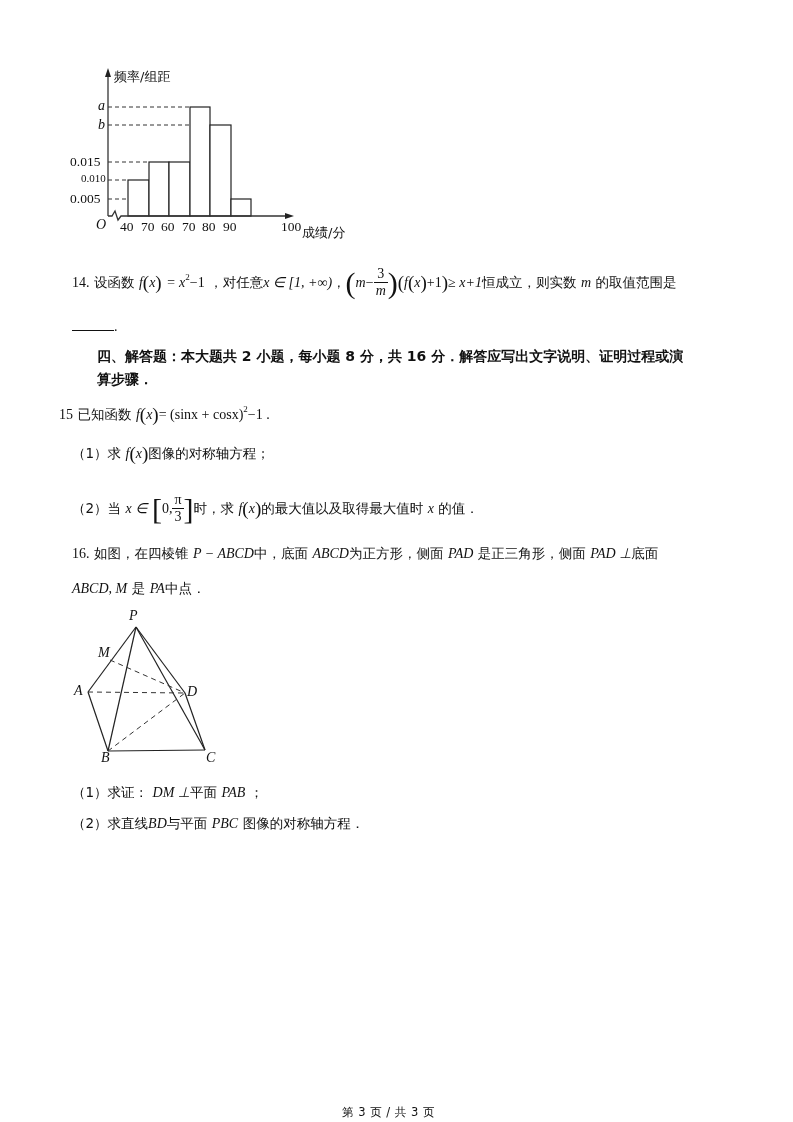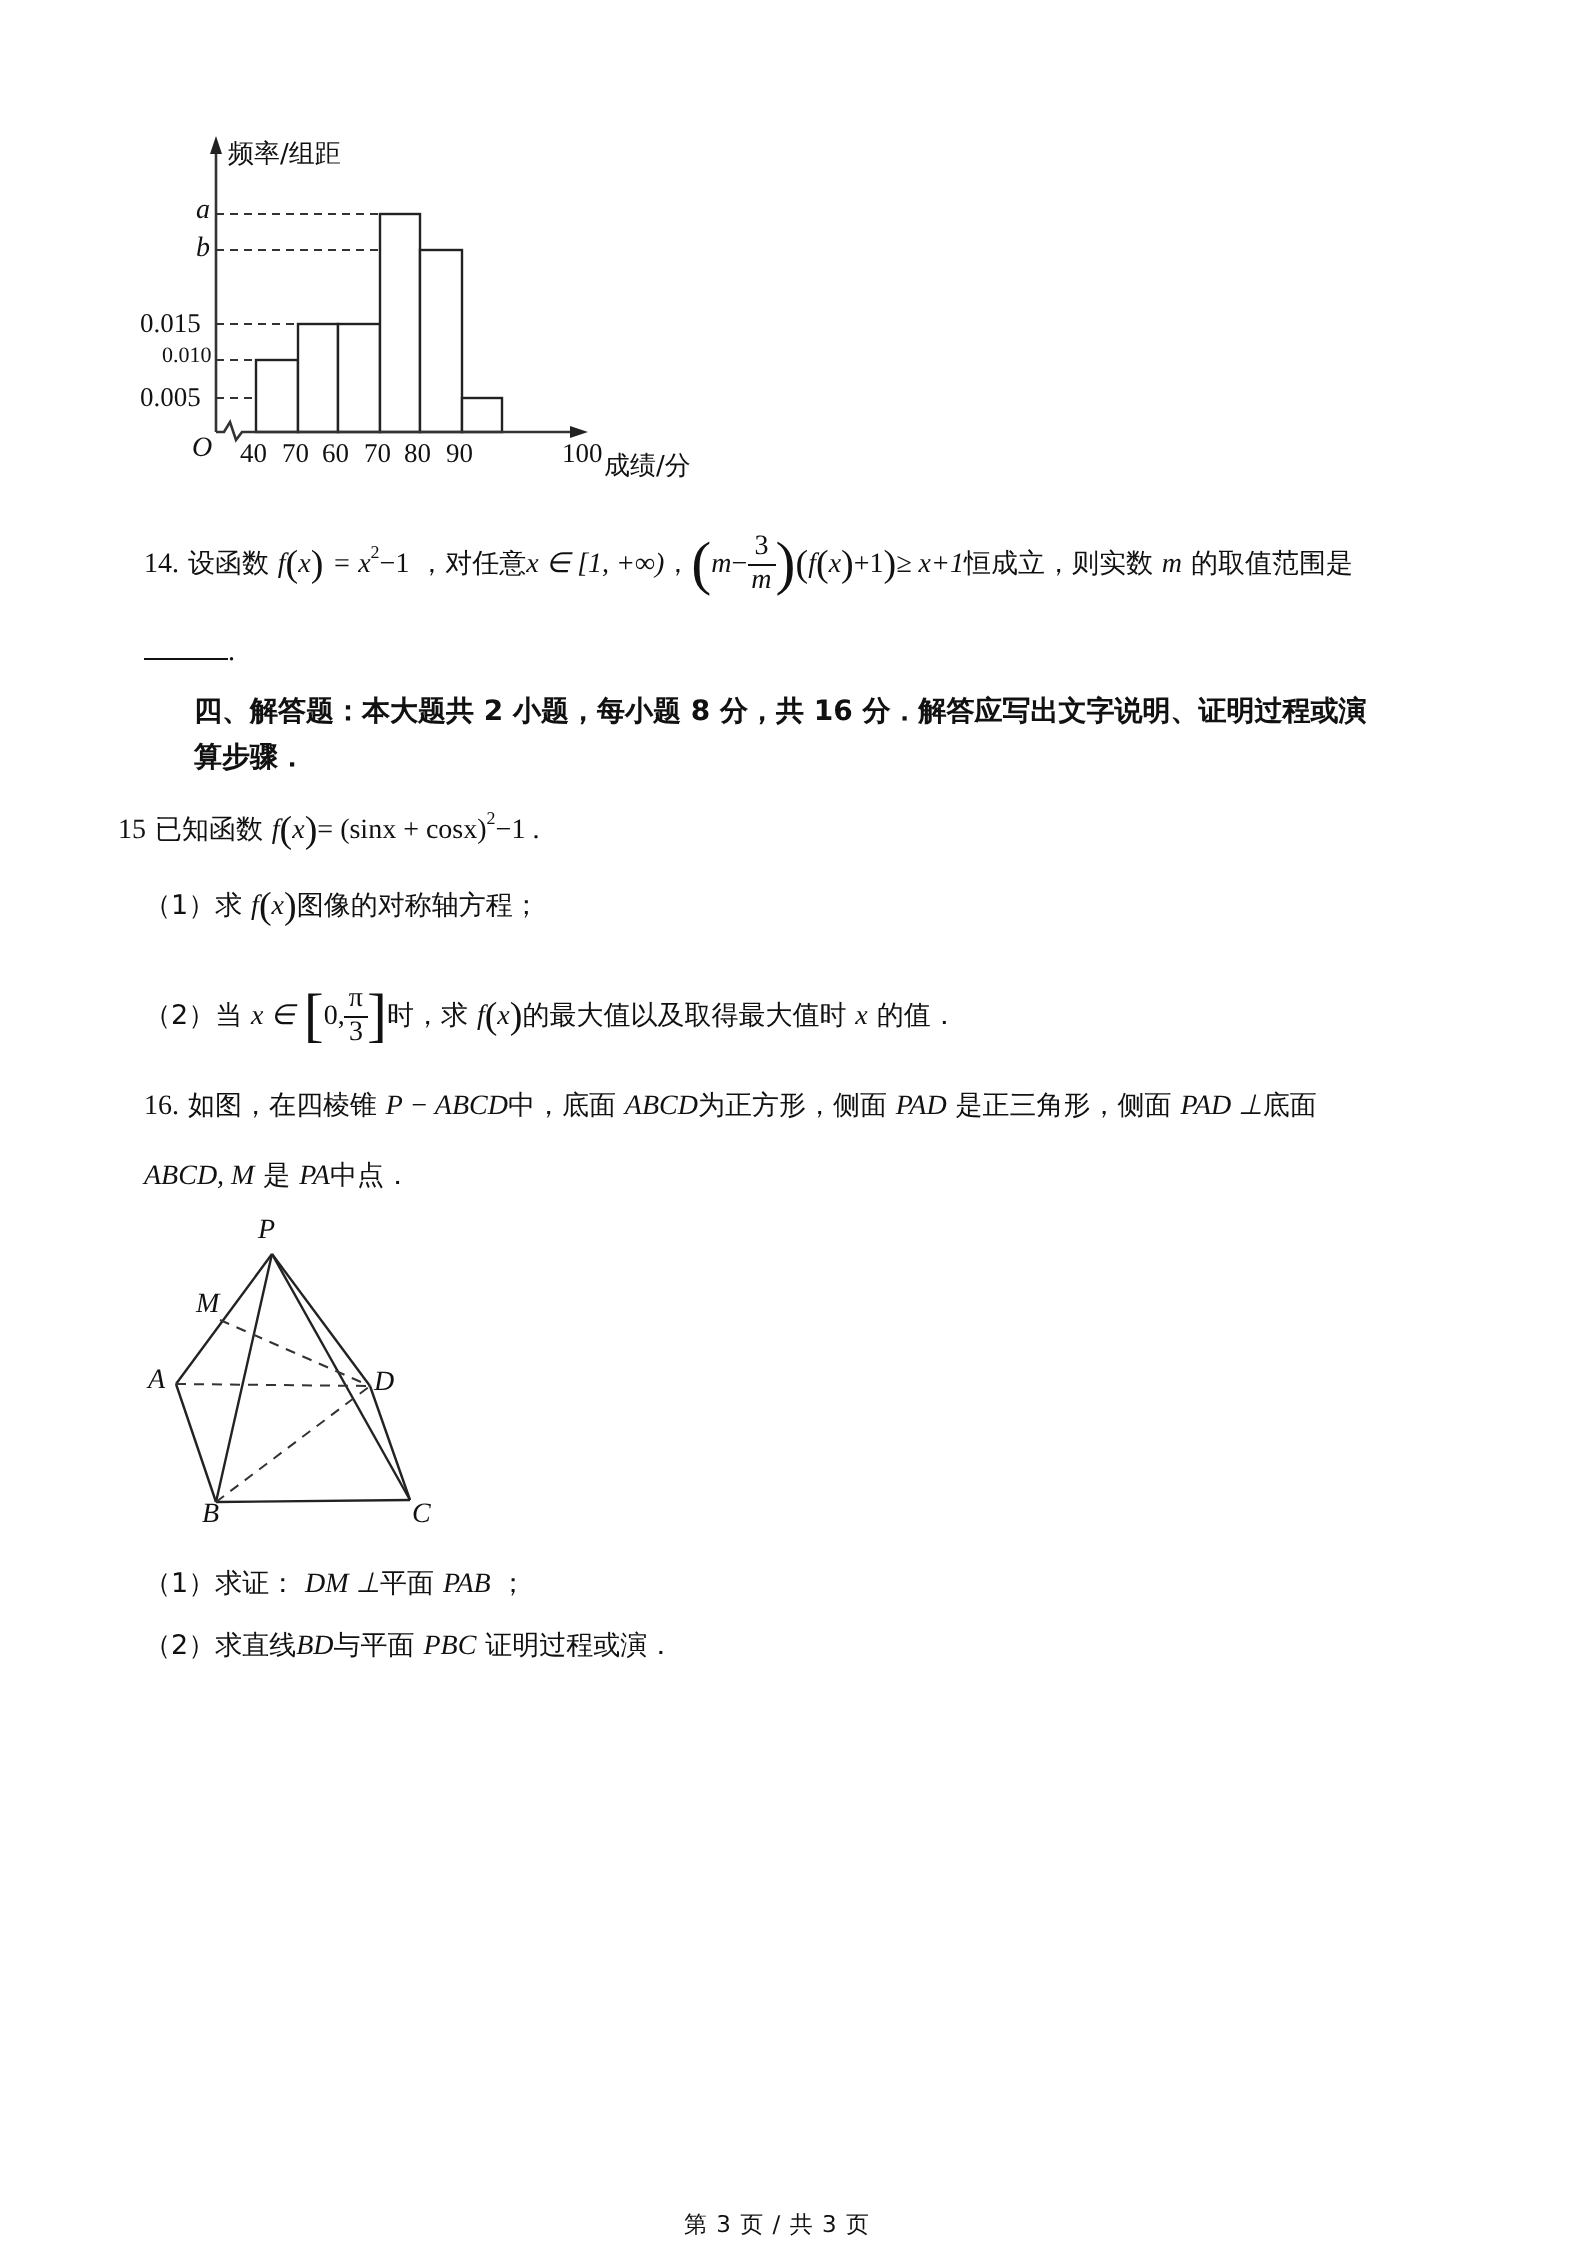--- a/index.html
+++ b/index.html
@@ -147,16 +147,16 @@
 
 <div class="abs txt" style="left:72px; top:782px;">
   <span class="cn">（1）求证：</span>
   <span class="it">DM ⊥</span><span class="cn">平面</span>
   <span class="it">PAB</span>
   <span class="cn">；</span>
 </div>
 <div class="abs txt" style="left:72px; top:813px;">
   <span class="cn">（2）求直线</span><span class="it">BD</span><span class="cn">与平面</span>
   <span class="it">PBC</span>
-  <span class="cn">证明过程或演．</span>
+  <span class="cn">图像的对称轴方程．</span>
 </div>
 
 <div class="abs footer" style="left:342px; top:1105px;">第 3 页 / 共 3 页</div>
 
 </body></html>

